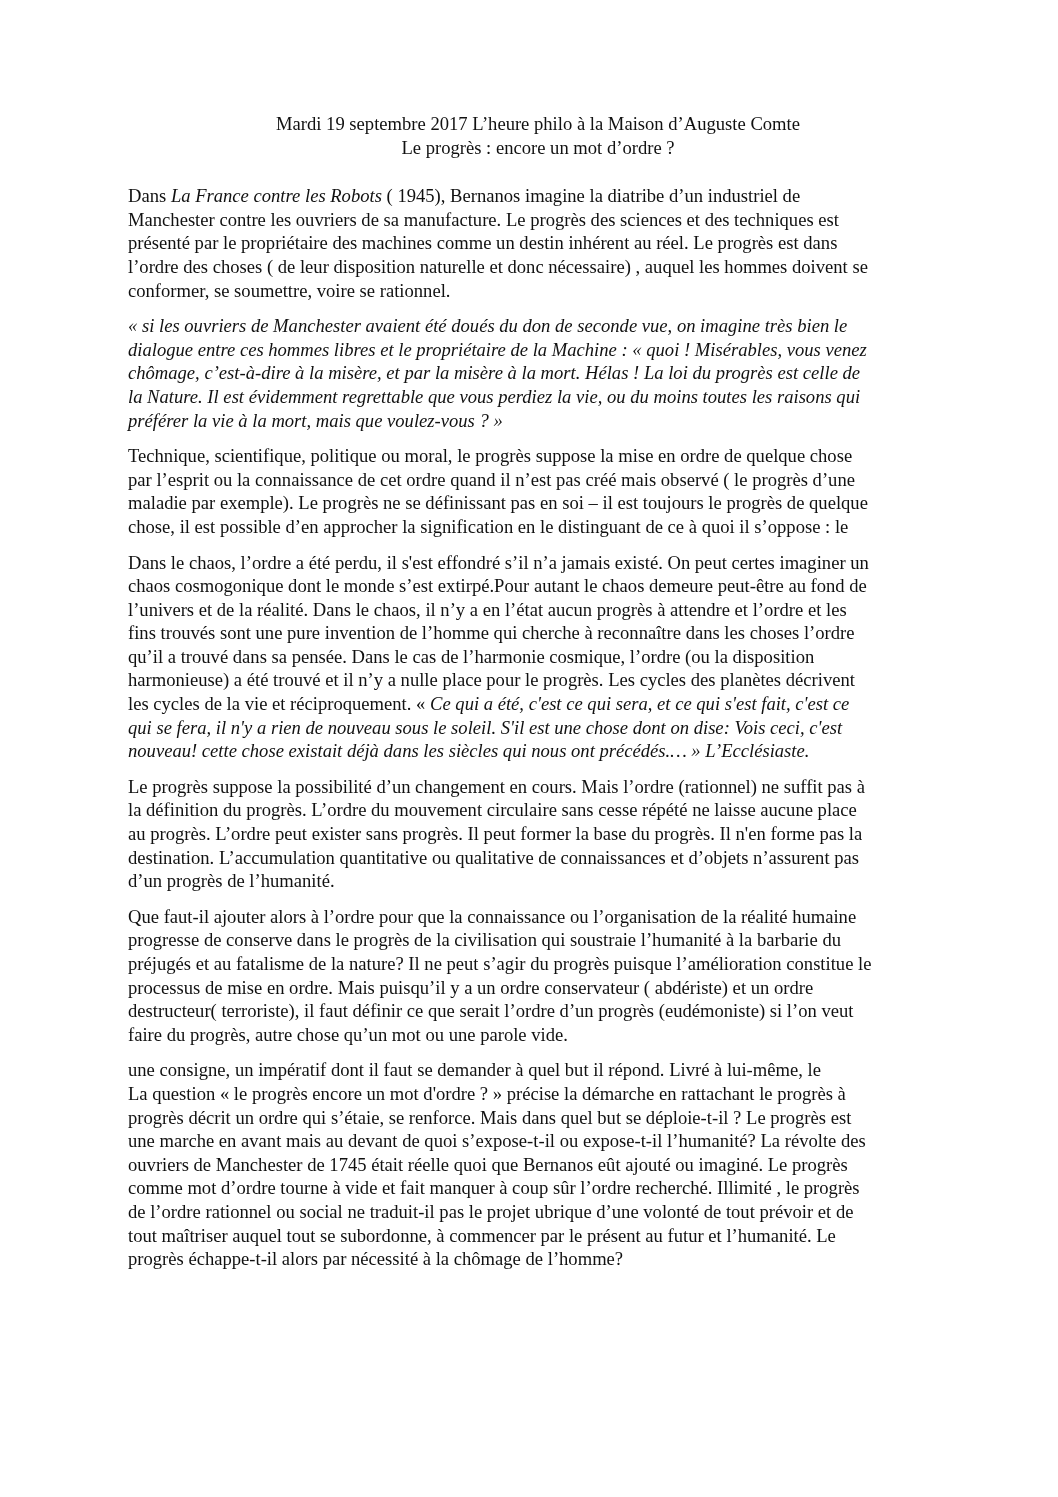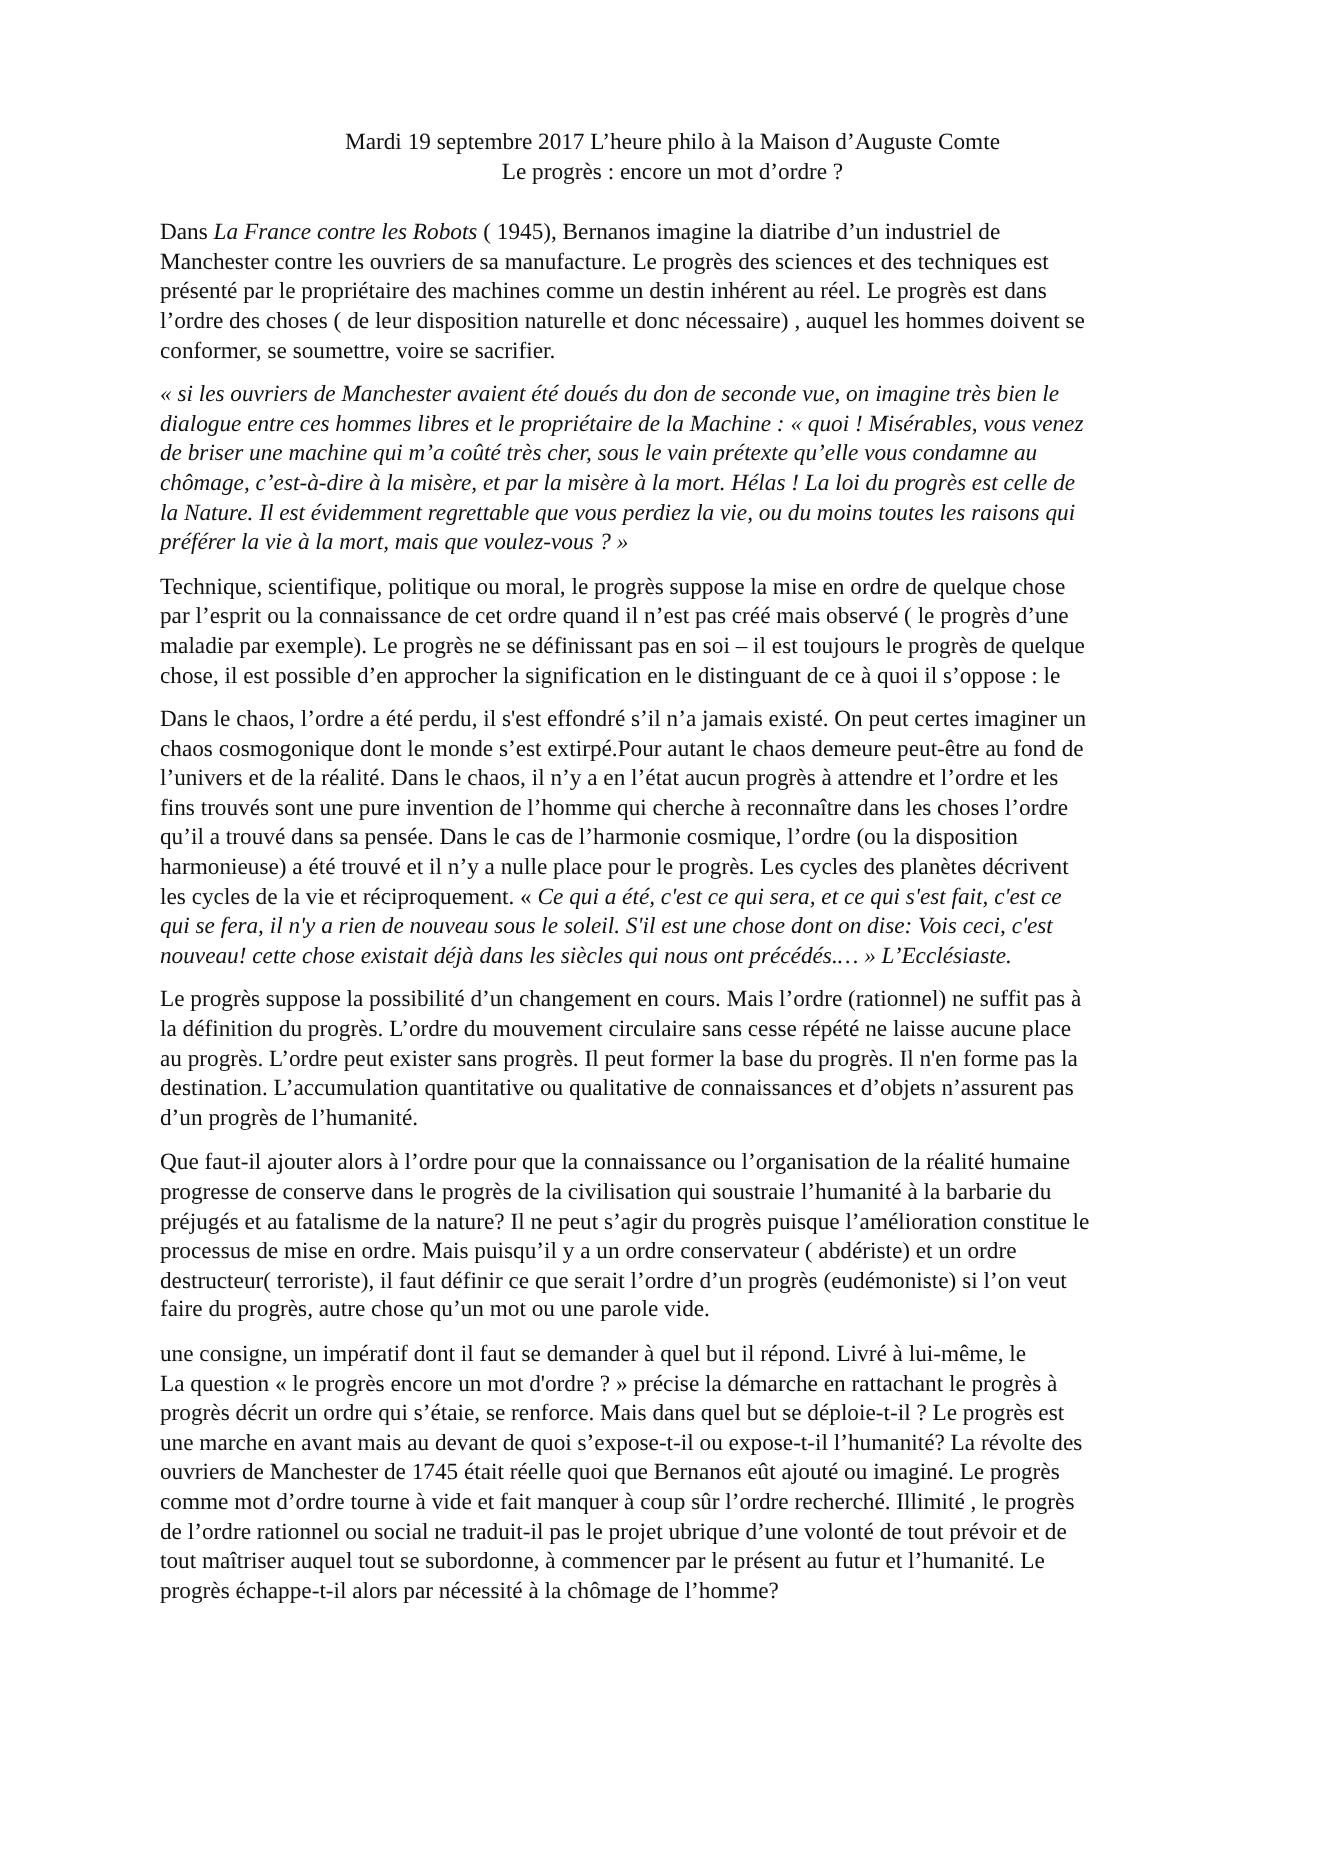--- a/index.html
+++ b/index.html
@@ -1,18 +1,18 @@
 <!DOCTYPE html>
 <html><head>
 <meta charset="utf-8">
 <style>
   html, body { margin: 0; padding: 0; background: #ffffff; }
   body { width: 1058px; height: 1497px; position: relative; overflow: hidden; }
   .page {
-    position: absolute; left: 128px; top: 102px; width: 820px;
+    position: absolute; left: 128px; top: 112px; width: 820px;
     font-family: "Liberation Serif", "DejaVu Serif", serif;
     font-size: 18.6px; line-height: 23.6px; color: #111111;
   }
   .title { text-align: center; margin: 0; }
   .title-line { display: block; }
   .spacer-title { height: 25px; }
   p { margin: 0 0 12px 0; }
   .line { display: block; white-space: nowrap; }
   .it { font-style: italic; }
 </style>
@@ -24,26 +24,25 @@
     <span class="title-line">Mardi 19 septembre 2017 L’heure philo  à la Maison d’Auguste Comte</span>
     <span class="title-line">Le progrès : encore un mot d’ordre ?</span>
   </div>
   <div class="spacer-title"></div>
   <div id="body-text">
       <p>
         <span class="line"><span>Dans </span><span class="it">La France contre les Robots</span><span> ( 1945), Bernanos imagine la diatribe d’un industriel de</span></span>
         <span class="line"><span>Manchester contre les ouvriers de sa manufacture. Le progrès des sciences et des techniques est</span></span>
         <span class="line"><span>présenté par le propriétaire des machines comme un destin inhérent au réel. Le progrès est dans</span></span>
         <span class="line"><span>l’ordre des choses ( de leur disposition naturelle et donc nécessaire) , auquel les hommes doivent se</span></span>
-        <span class="line"><span>conformer, se soumettre, voire se sacrifier.</span></span>
+        <span class="line"><span>conformer, se soumettre, voire se rationnel.</span></span>
       </p>
       <p>
         <span class="line"><span class="it">« si les ouvriers de Manchester avaient été doués du don de seconde vue, on imagine très bien le</span></span>
         <span class="line"><span class="it">dialogue entre ces hommes libres et le propriétaire de la Machine : « quoi ! Misérables, vous venez</span></span>
-        <span class="line"><span class="it">de briser une machine qui m’a coûté très cher, sous le vain prétexte qu’elle vous condamne au</span></span>
         <span class="line"><span class="it">chômage, c’est-à-dire à la misère, et par la misère à la mort. Hélas ! La loi du progrès est celle de</span></span>
         <span class="line"><span class="it">la Nature. Il est évidemment regrettable que vous perdiez la vie, ou du moins toutes les raisons qui</span></span>
         <span class="line"><span class="it">préférer la vie à la mort, mais que voulez-vous ? »</span></span>
       </p>
       <p>
         <span class="line"><span>Technique, scientifique, politique ou moral, le progrès suppose la mise en ordre de quelque chose</span></span>
         <span class="line"><span>par  l’esprit ou la connaissance de cet ordre quand il n’est pas créé mais observé ( le progrès d’une</span></span>
         <span class="line"><span>maladie par exemple). Le progrès ne se définissant pas en soi – il est toujours le progrès de quelque</span></span>
         <span class="line"><span>chose, il  est possible d’en approcher la signification en le distinguant de ce à quoi il s’oppose : le</span></span>
       </p>

